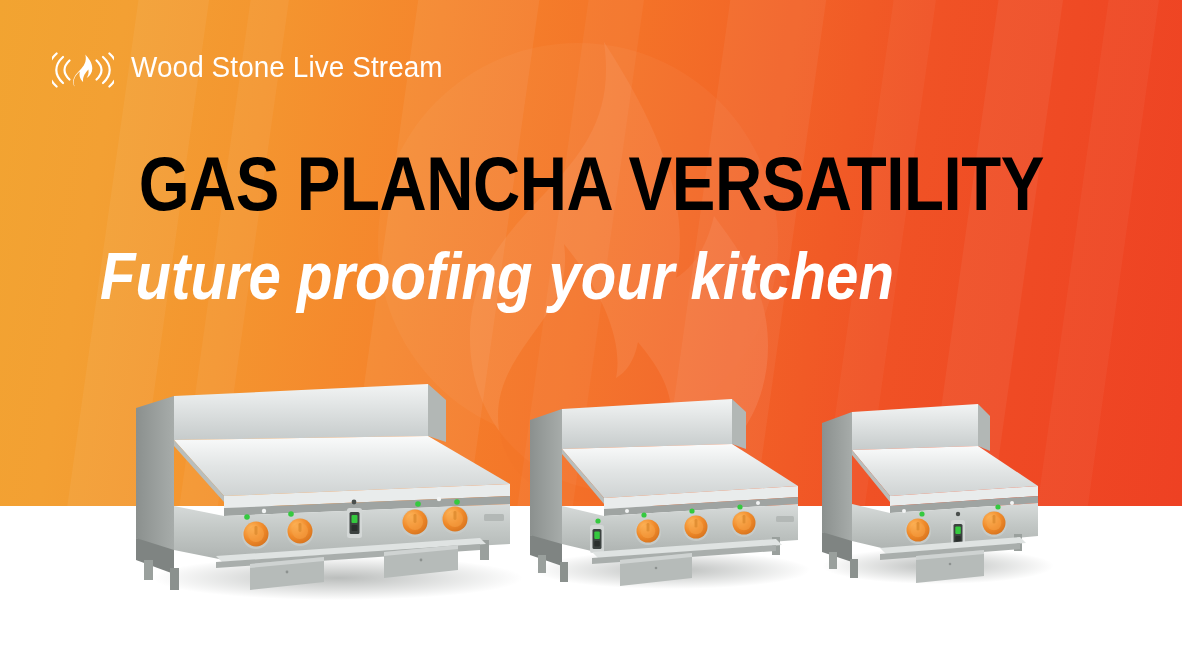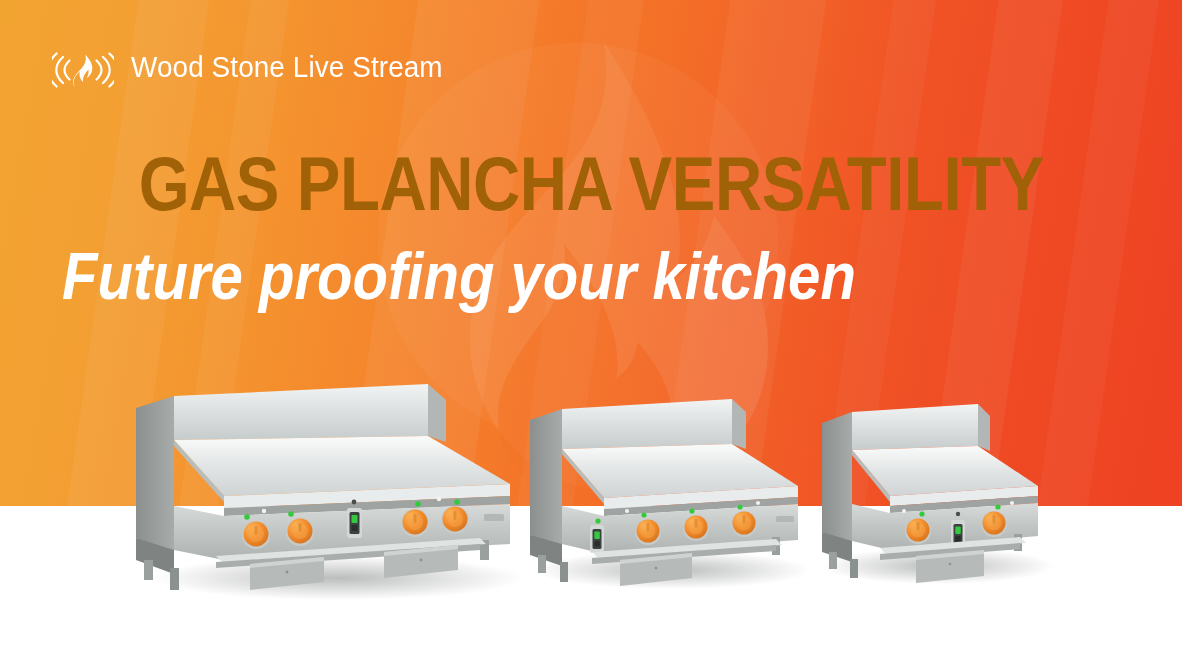--- a/index.html
+++ b/index.html
@@ -106,33 +106,34 @@
     letter-spacing:.3px;
     transform:scaleX(.94); transform-origin:left baseline;
   }
 
   
   .headline {
     position:absolute;
     left:0; top:146px;
     width:1182px;
     text-align:center;
-    color:#a16207;
+    color:#000000;
     font-size:76px;
     font-weight:700;
     line-height:1;
     letter-spacing:-.5px;
     white-space:nowrap;
   }
   .headline span { display:inline-block; transform:scaleX(.86); }
 
   .subhead {
     position:absolute;
-    left:8px; top:243px;
+    left:0; top:243px;
     width:994px;
+    text-align:center;
     color:#ffffff;
     font-size:66px;
     font-weight:700;
     font-style:italic;
     line-height:1;
     white-space:nowrap;
   }
   .subhead span { display:inline-block; transform:scaleX(.88); }
 
   

